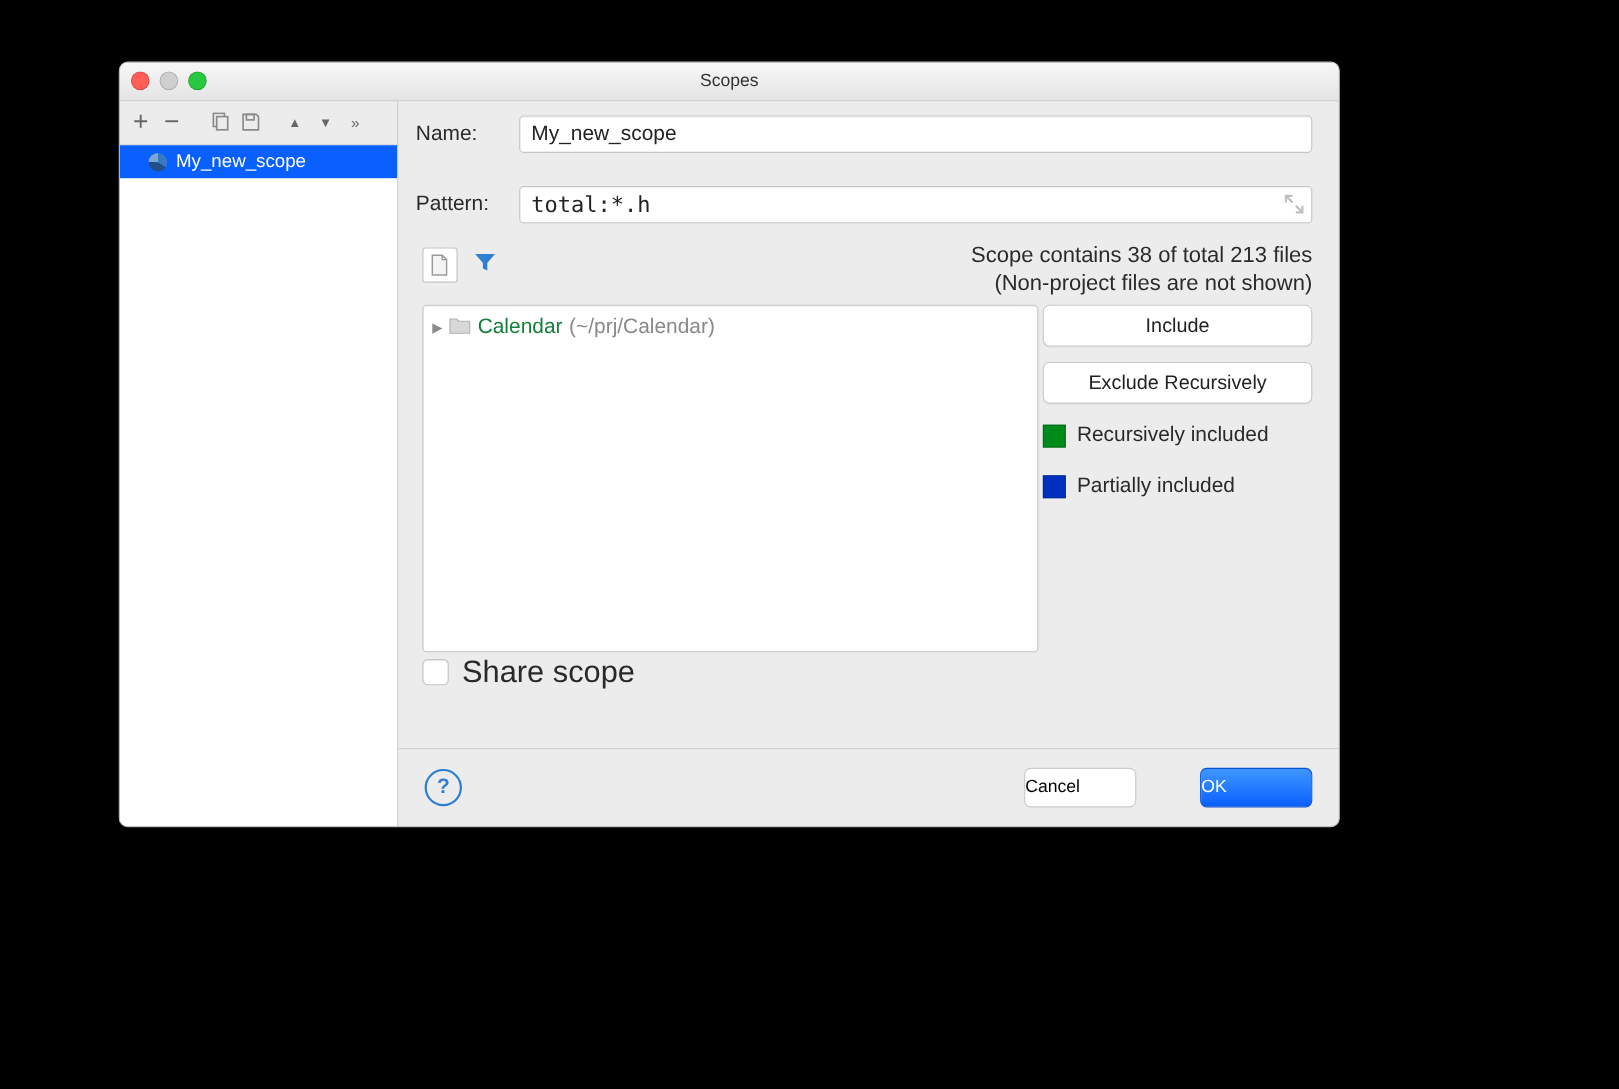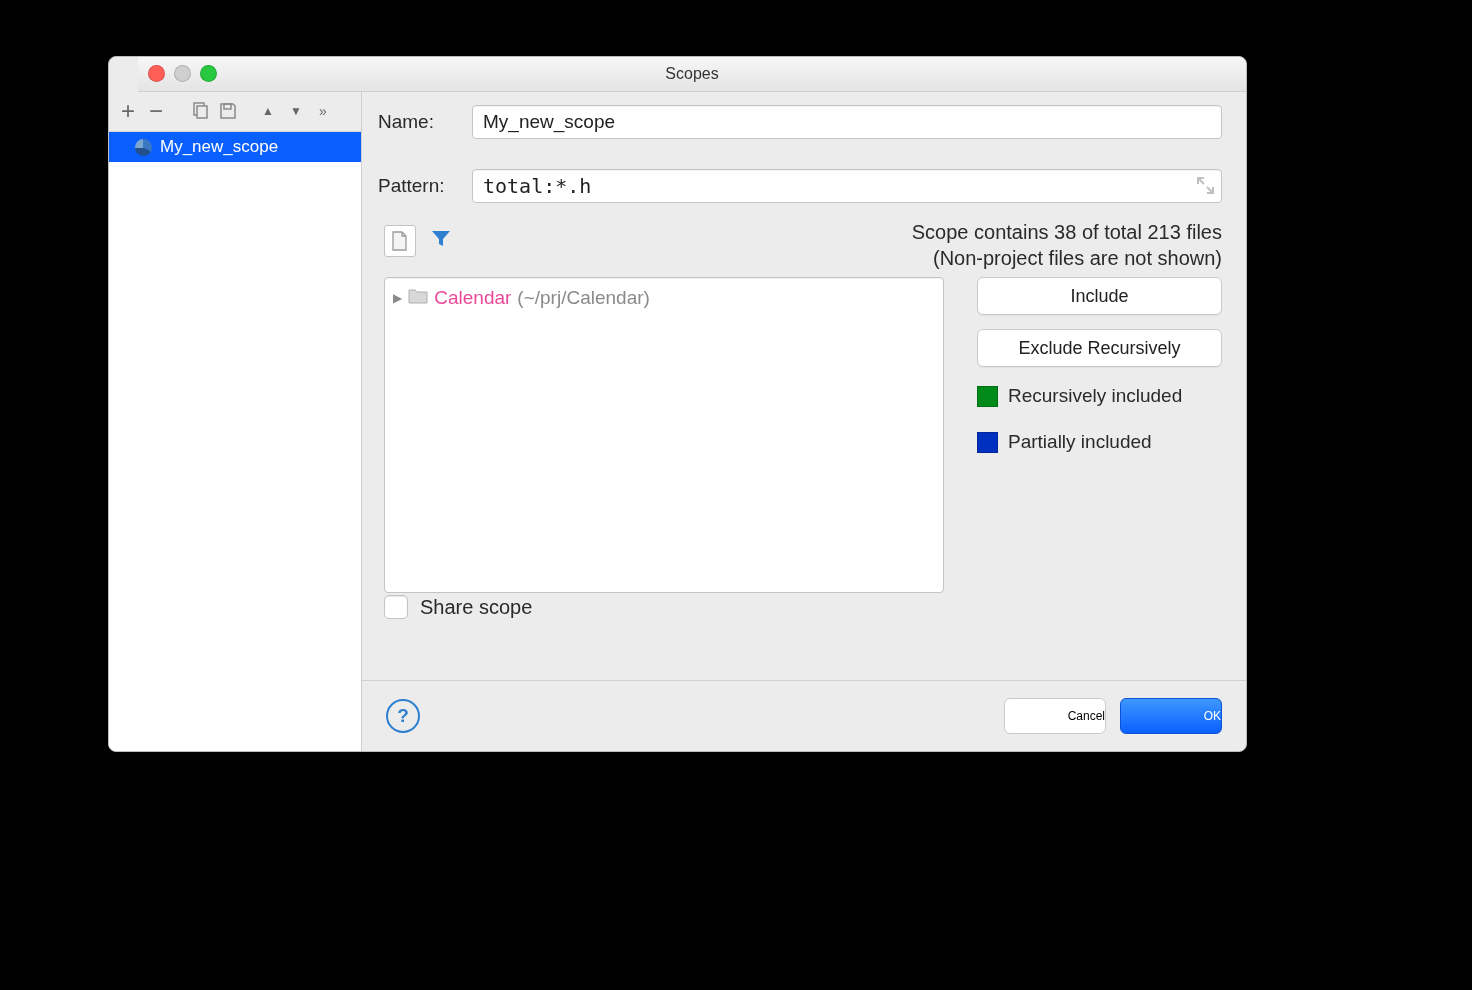--- a/index.html
+++ b/index.html
@@ -1,20 +1,20 @@
 <!DOCTYPE html>
 <html><head>
 <meta charset="utf-8">
 <style>
   html, body { margin:0; padding:0; background:#000; font-family:-apple-system,'Helvetica Neue',Arial,sans-serif; }
   .page { width:1472px; height:990px; position:relative; }
   .window {
     position:absolute; top:56px; left:108px; width:1108px; height:694px;
     background:#ececec; border-radius:8px; box-shadow:0 25px 60px rgba(0,0,0,.55), 0 2px 6px rgba(0,0,0,.35);
-    overflow:hidden; border:1px solid #bdbdbd;padding-left:29px;
+    overflow:hidden; border:1px solid #bdbdbd;
   }
   .titlebar {
     height:34px; background:linear-gradient(#f7f7f7,#e4e4e4);
     border-bottom:1px solid #cfcfcf; position:relative; display:flex; align-items:center; justify-content:center;
   }
   .traffic { position:absolute; left:10px; top:8px; display:flex; gap:9px; }
   .tl-btn { width:15px; height:15px; border-radius:50%; border:1px solid rgba(0,0,0,.15); }
   .tl-close { background:#ff5f57; }
   .tl-min   { background:#cfcfcf; }
   .tl-max   { background:#28c840; }
@@ -57,51 +57,51 @@
   .stats { position:absolute; right:24px; top:128px; text-align:right; font-size:20px; color:#2a2a2a; line-height:26px; }
 
   .tree {
     position:absolute; left:22px; top:186px; width:542px; height:302px;
     background:#fff; border:1px solid #c4c4c4; border-radius:4px; padding:6px 8px;
     font-size:19px; box-shadow:inset 0 1px 1px rgba(0,0,0,.06);
   }
   .tree-row { display:flex; align-items:center; gap:6px; height:28px; }
   .disc { color:#8a8a8a; font-size:12px; }
   .folder { color:#b6b6b6; font-size:17px; }
-  .tree-name { color:#ec4899; }
+  .tree-name { color:#15803d; }
   .tree-path { color:#8a8a8a; }
 
   .btn-col { position:absolute; right:24px; top:186px; width:245px; display:flex; flex-direction:column; gap:14px; }
   .btn {
     height:36px; background:#fff; border:1px solid #cacaca; border-radius:6px;
     font-size:18px; color:#222; display:flex; align-items:center; justify-content:center;
     box-shadow:0 1px 0 rgba(0,0,0,.05);
   }
   .legend { margin-top:4px; display:flex; flex-direction:column; gap:24px; font-size:19px; color:#2a2a2a; }
   .leg { display:flex; align-items:center; gap:10px; }
   .sq { width:19px; height:19px; border:1px solid rgba(0,0,0,.2); }
   .sq.green { background:#008a1a; }
   .sq.blue  { background:#0030c0; }
 
-  .share-row { position:absolute; left:22px; top:504px; display:flex; align-items:center; gap:12px; font-size:20px; color:#2a2a2a; }
+  .share-row { position:absolute; left:22px; top:504px; display:flex; align-items:center; gap:12px; font-size:28px; color:#2a2a2a; }
   .chk { width:22px; height:22px; background:#fff; border:1px solid #c4c4c4; border-radius:5px; box-shadow:inset 0 1px 1px rgba(0,0,0,.1); }
 
   
   .footer {
     position:absolute; left:0; right:0; bottom:0; height:70px;
     border-top:1px solid #cfcfcf; display:flex; align-items:center; padding:0 24px; gap:14px;
   }
   .help {
     width:30px; height:30px; border:2px solid #2f7fd1; border-radius:50%;
     display:flex; align-items:center; justify-content:center; color:#2f7fd1; font-size:19px; font-weight:600;
   }
   .spacer { flex:1; }
-  .fbtn { min-width:100px; height:34px; border-radius:6px; font-size:12px; display:flex; align-items:center; justify-content:flex-end; }
+  .fbtn { min-width:100px; height:34px; border-radius:6px; font-size:16px; display:flex; align-items:center; justify-content:flex-start; }
   .fbtn.cancel { background:#fff; border:1px solid #cacaca; }
-  .fbtn.ok { background:linear-gradient(#3f97ff,#0a60ff); color:#fff; border:1px solid #0a53d8; }
+  .fbtn.ok { background:linear-gradient(#3f97ff,#0a60ff); color:#fff; border:1px solid #0a53d8;margin-left:44px; }
 </style>
 </head>
 <body>
 <div class="page">
 <div class="window">
 
   <div class="titlebar">
     <div class="traffic">
       <div class="tl-btn tl-close"></div>
       <div class="tl-btn tl-min"></div>

